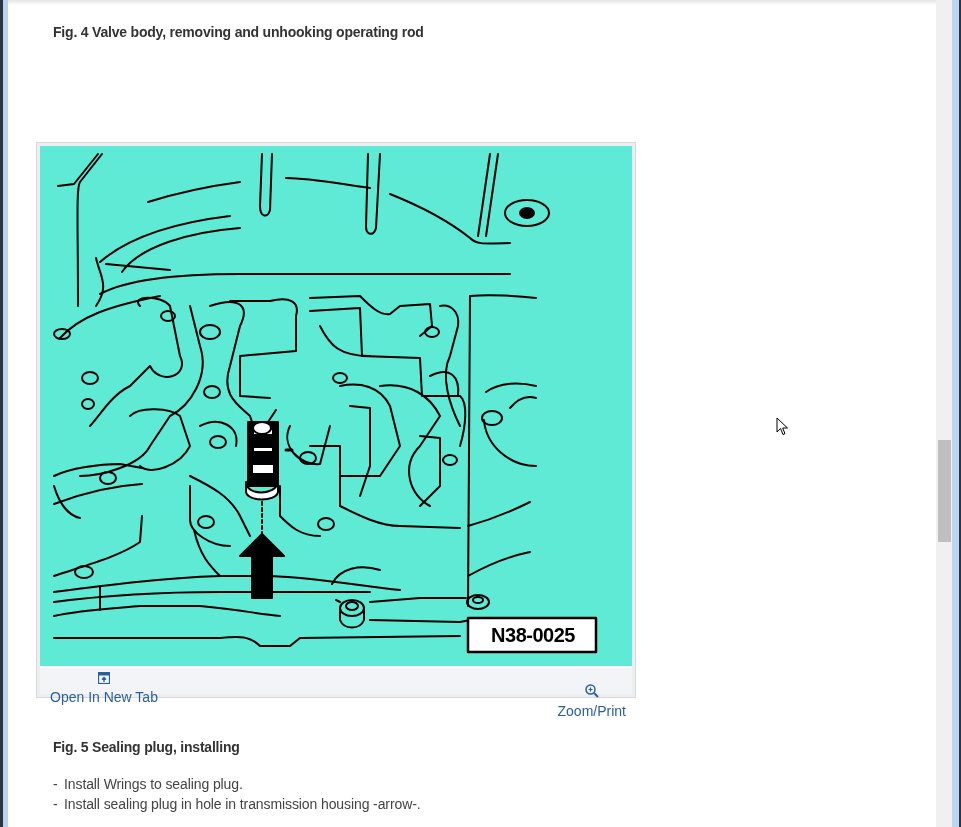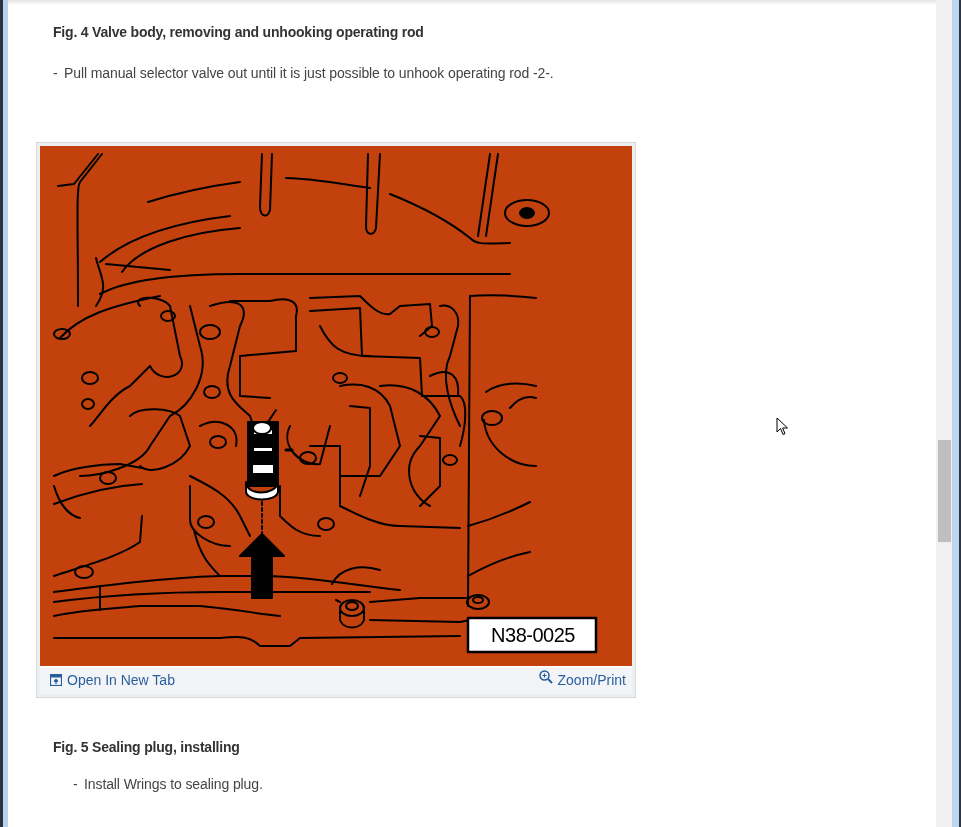--- a/index.html
+++ b/index.html
@@ -11,44 +11,43 @@
     .top-shadow { position: absolute; left: 8px; top: 0; width: 928px; height: 5px; background: linear-gradient(#e4e4e4, #ffffff); }
 
     .content { position: absolute; left: 8px; top: 0; width: 789px; height: 827px; background: #ffffff; }
 
     .fig-title { position: absolute; left: 45px; font-size: 14px; font-weight: bold; color: #333333; letter-spacing: -0.2px; }
     .step { position: absolute; left: 45px; font-size: 14px; color: #444444; letter-spacing: -0.1px; white-space: nowrap; }
     .step .dash { display: inline-block; width: 11px; }
 
     .figure-frame { position: absolute; left: 28px; top: 142px; width: 600px; height: 556px; background: #eceff2; border: 1px solid #d8d8d8; }
     .figure-inner { position: absolute; left: 3px; top: 3px; width: 592px; height: 548px; background: #ffffff; }
-    .figure-image { position: absolute; left: 0; top: 0; width: 592px; height: 520px; background: #c2410c; overflow: hidden; }
+    .figure-image { position: absolute; left: 0; top: 0; width: 592px; height: 520px; background: #5eead4; overflow: hidden; font-weight: bold; }
     .figure-footer { position: absolute; left: 0; top: 522px; width: 592px; height: 26px; background: #f2f4f7; }
-    .footer-link { position: absolute; top: 4px; font-size: 14px; color: #2a5f9e; cursor: pointer; display: flex; align-items: center; gap: 5px; white-space: nowrap; }
+    .footer-link { position: absolute; top: 4px; font-size: 14px; color: #2a5f9e; cursor: pointer; display: flex; align-items: center; gap: 5px; white-space: nowrap; flex-direction: column; }
     .footer-link.left { left: 10px; }
-    .footer-link.right { right: 6px; }
+    .footer-link.right { right: 6px; margin-top: 18px; }
 
     .scroll-track { position: absolute; left: 936px; top: 0; width: 16px; height: 827px; background: #f0f0f0; }
     .scroll-thumb { position: absolute; left: 938px; top: 440px; width: 13px; height: 102px; background: #bfbfbf; }
     .right-edge-blue { position: absolute; left: 952px; top: 0; width: 7px; height: 827px; background: #bcd6f2; }
     .right-edge-dark { position: absolute; left: 959px; top: 0; width: 2px; height: 827px; background: #2b3440; }
 
     .cursor { position: absolute; left: 776px; top: 417px; width: 14px; height: 20px; }
   </style>
 </head>
 <body>
 
 <div class="left-edge-dark"></div>
 <div class="left-edge-blue"></div>
 
 <div class="content">
   <div class="top-shadow" style="left:0;"></div>
 
   <div class="fig-title" style="top:24px;">Fig. 4 Valve body, removing and unhooking operating rod</div>
-  <div class="step" style="top:65px;"><span class="dash">-</span><span>Pull manual selector valve out until it is just possible to unhook operating rod -2-.</span></div>
 
   <div class="figure-frame">
     <div class="figure-inner">
       <div class="figure-image">
         <svg width="592" height="520" viewBox="0 0 592 520" fill="none" stroke="#000" stroke-width="2" stroke-linecap="round" stroke-linejoin="round">
 
           <path d="M58 8 L34 38 L18 40"></path>
           <path d="M62 8 L40 36 C36 42 38 80 38 160"></path>
           <path d="M222 8 L220 60 C220 72 228 72 230 64 L232 8"></path>
           <path d="M328 8 L326 80 C326 90 334 90 336 82 L340 8"></path>
@@ -166,21 +165,22 @@
             <path d="M9 9 L13 13" stroke="#2a5f9e" stroke-width="2"></path>
             <path d="M3.5 5.5 L7.5 5.5 M5.5 3.5 L5.5 7.5" stroke="#2a5f9e" stroke-width="1.2"></path>
           </svg>
           <span>Zoom/Print</span>
         </div>
       </div>
     </div>
   </div>
 
   <div class="fig-title" style="top:739px;">Fig. 5 Sealing plug, installing</div>
-  <div class="step" style="top:776px;margin-left:20px;"><span class="dash">-</span><span>Install Wrings to sealing plug.</span></div>
+  <div class="step" style="top:776px;"><span class="dash">-</span><span>Install Wrings to sealing plug.</span></div>
+  <div class="step" style="top:796px;"><span class="dash">-</span><span>Install sealing plug in hole in transmission housing -arrow-.</span></div>
 </div>
 
 <div class="scroll-track"></div>
 <div class="scroll-thumb"></div>
 <div class="right-edge-blue"></div>
 <div class="right-edge-dark"></div>
 
 <svg class="cursor" viewBox="0 0 14 20">
   <path d="M1 1 L1 15 L4.5 11.5 L7 17.5 L9 16.7 L6.6 11 L11.5 11 Z" fill="#fff" stroke="#000" stroke-width="1"></path>
 </svg>

